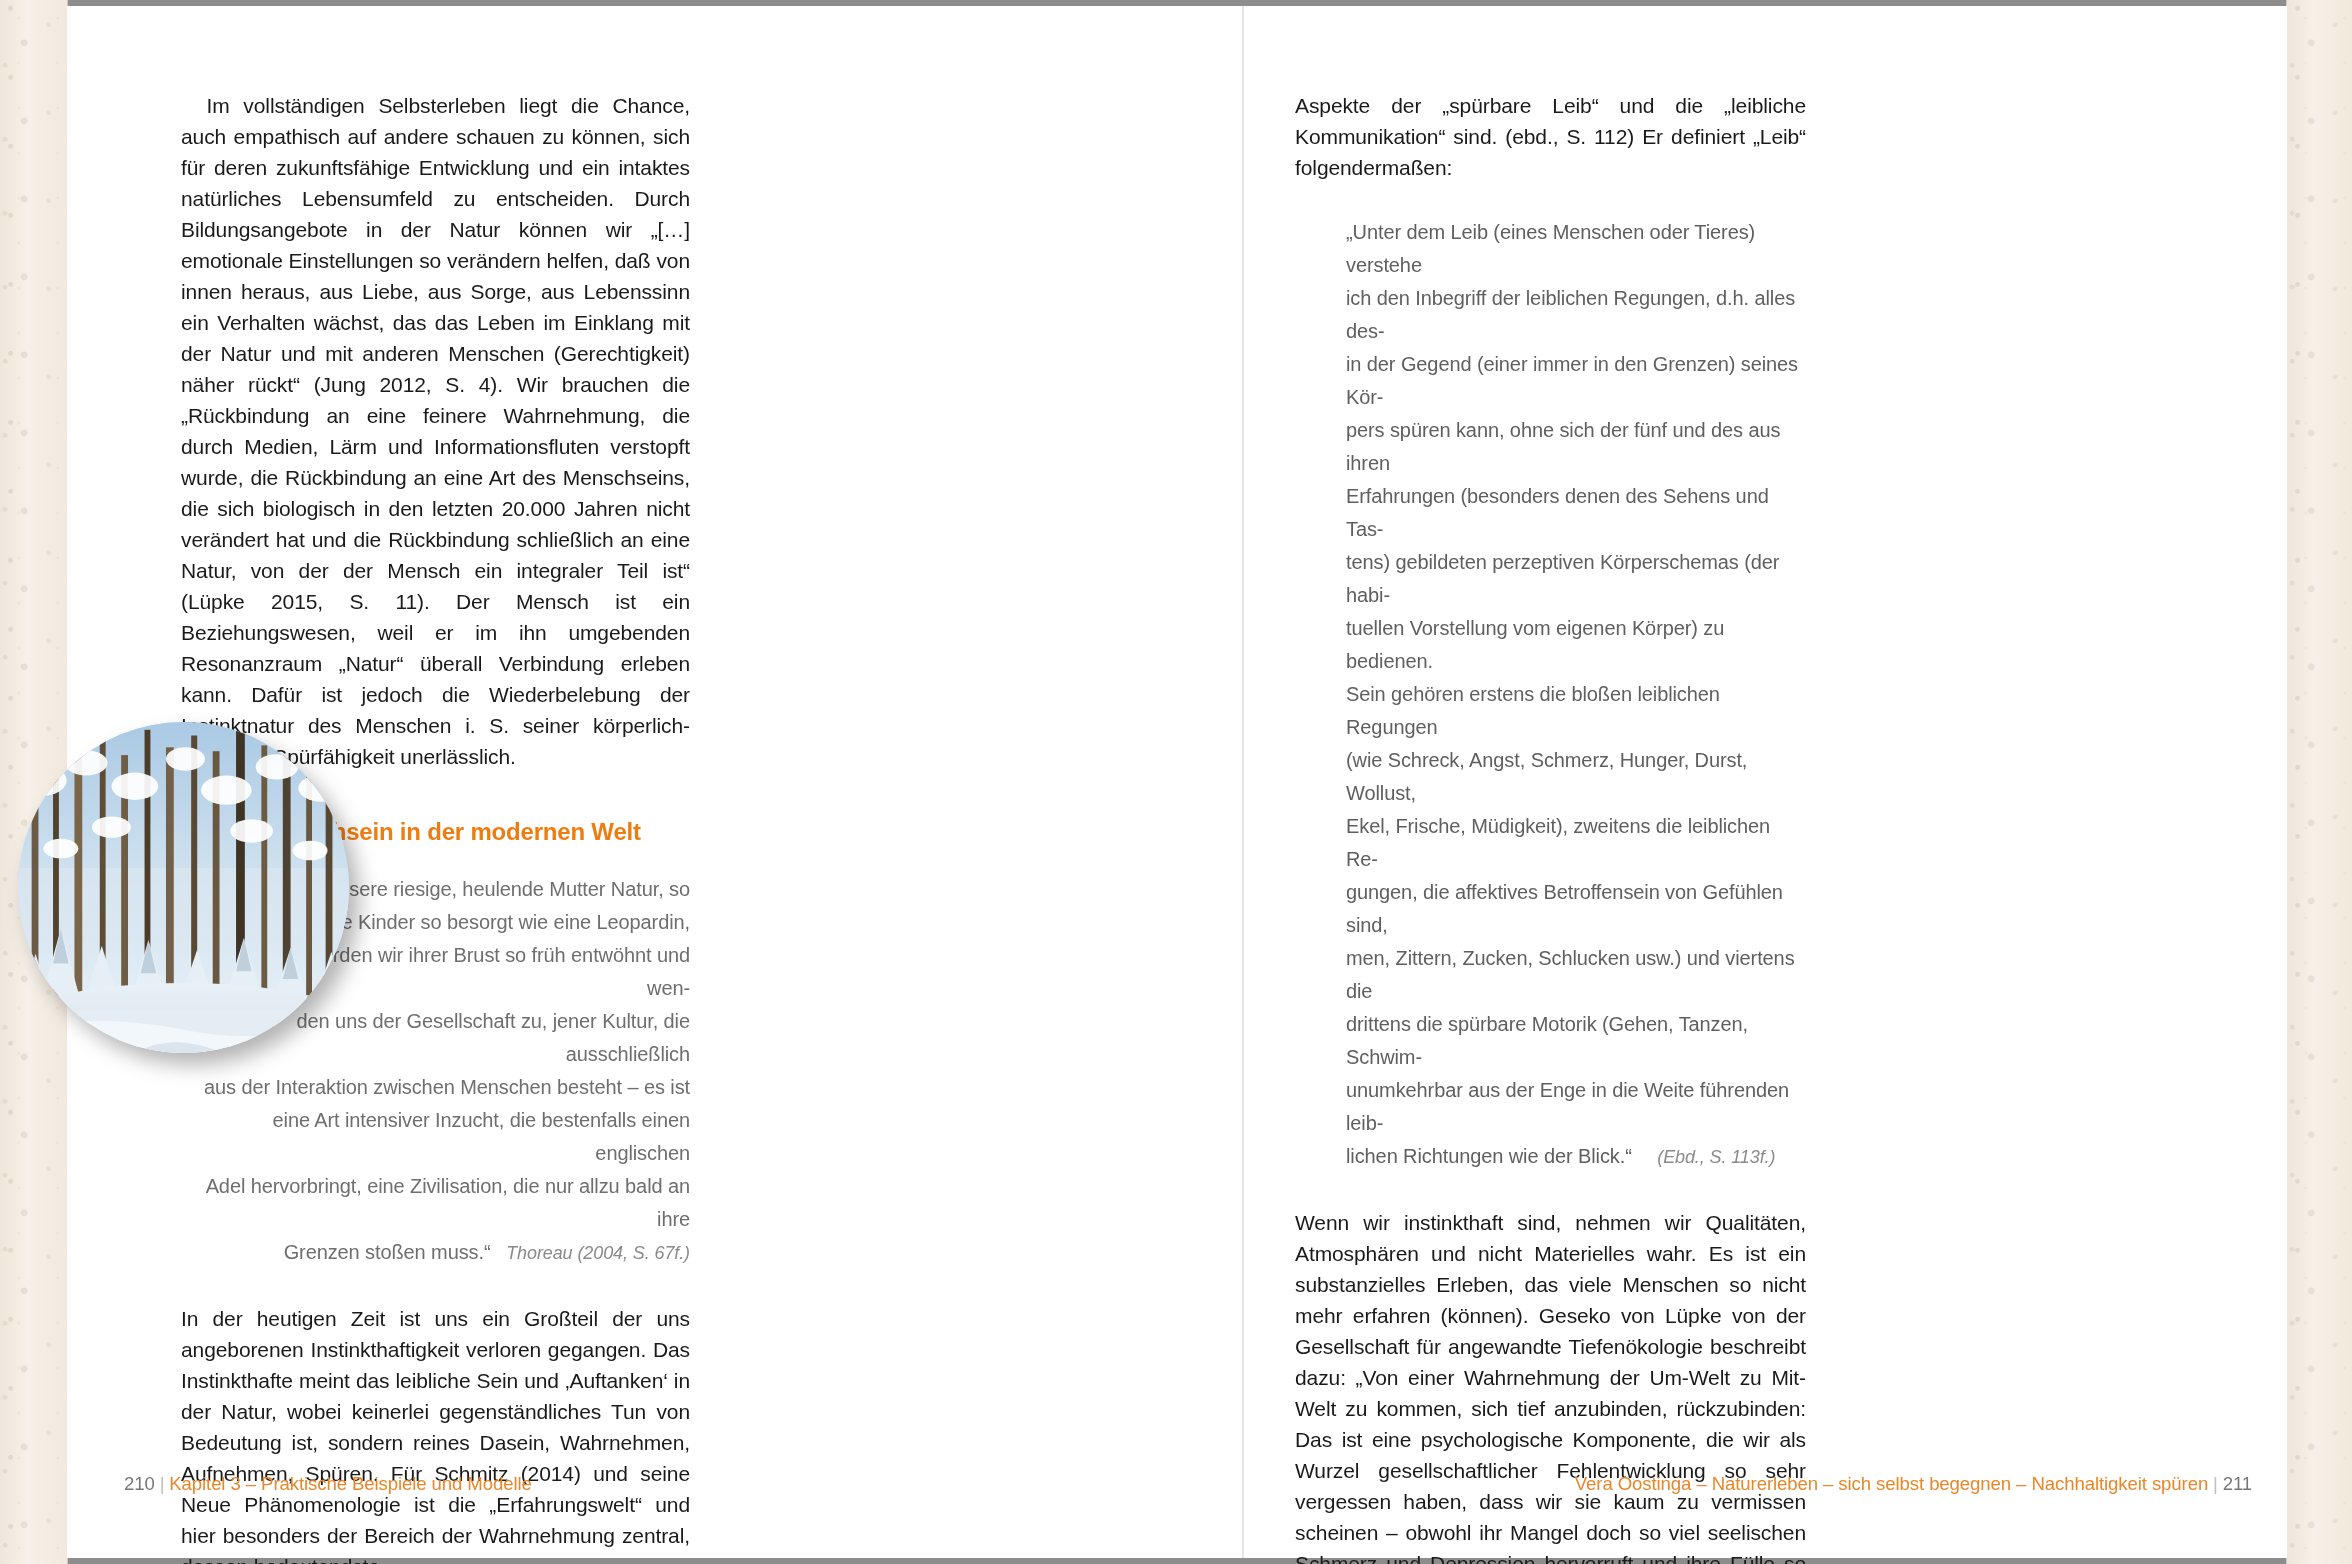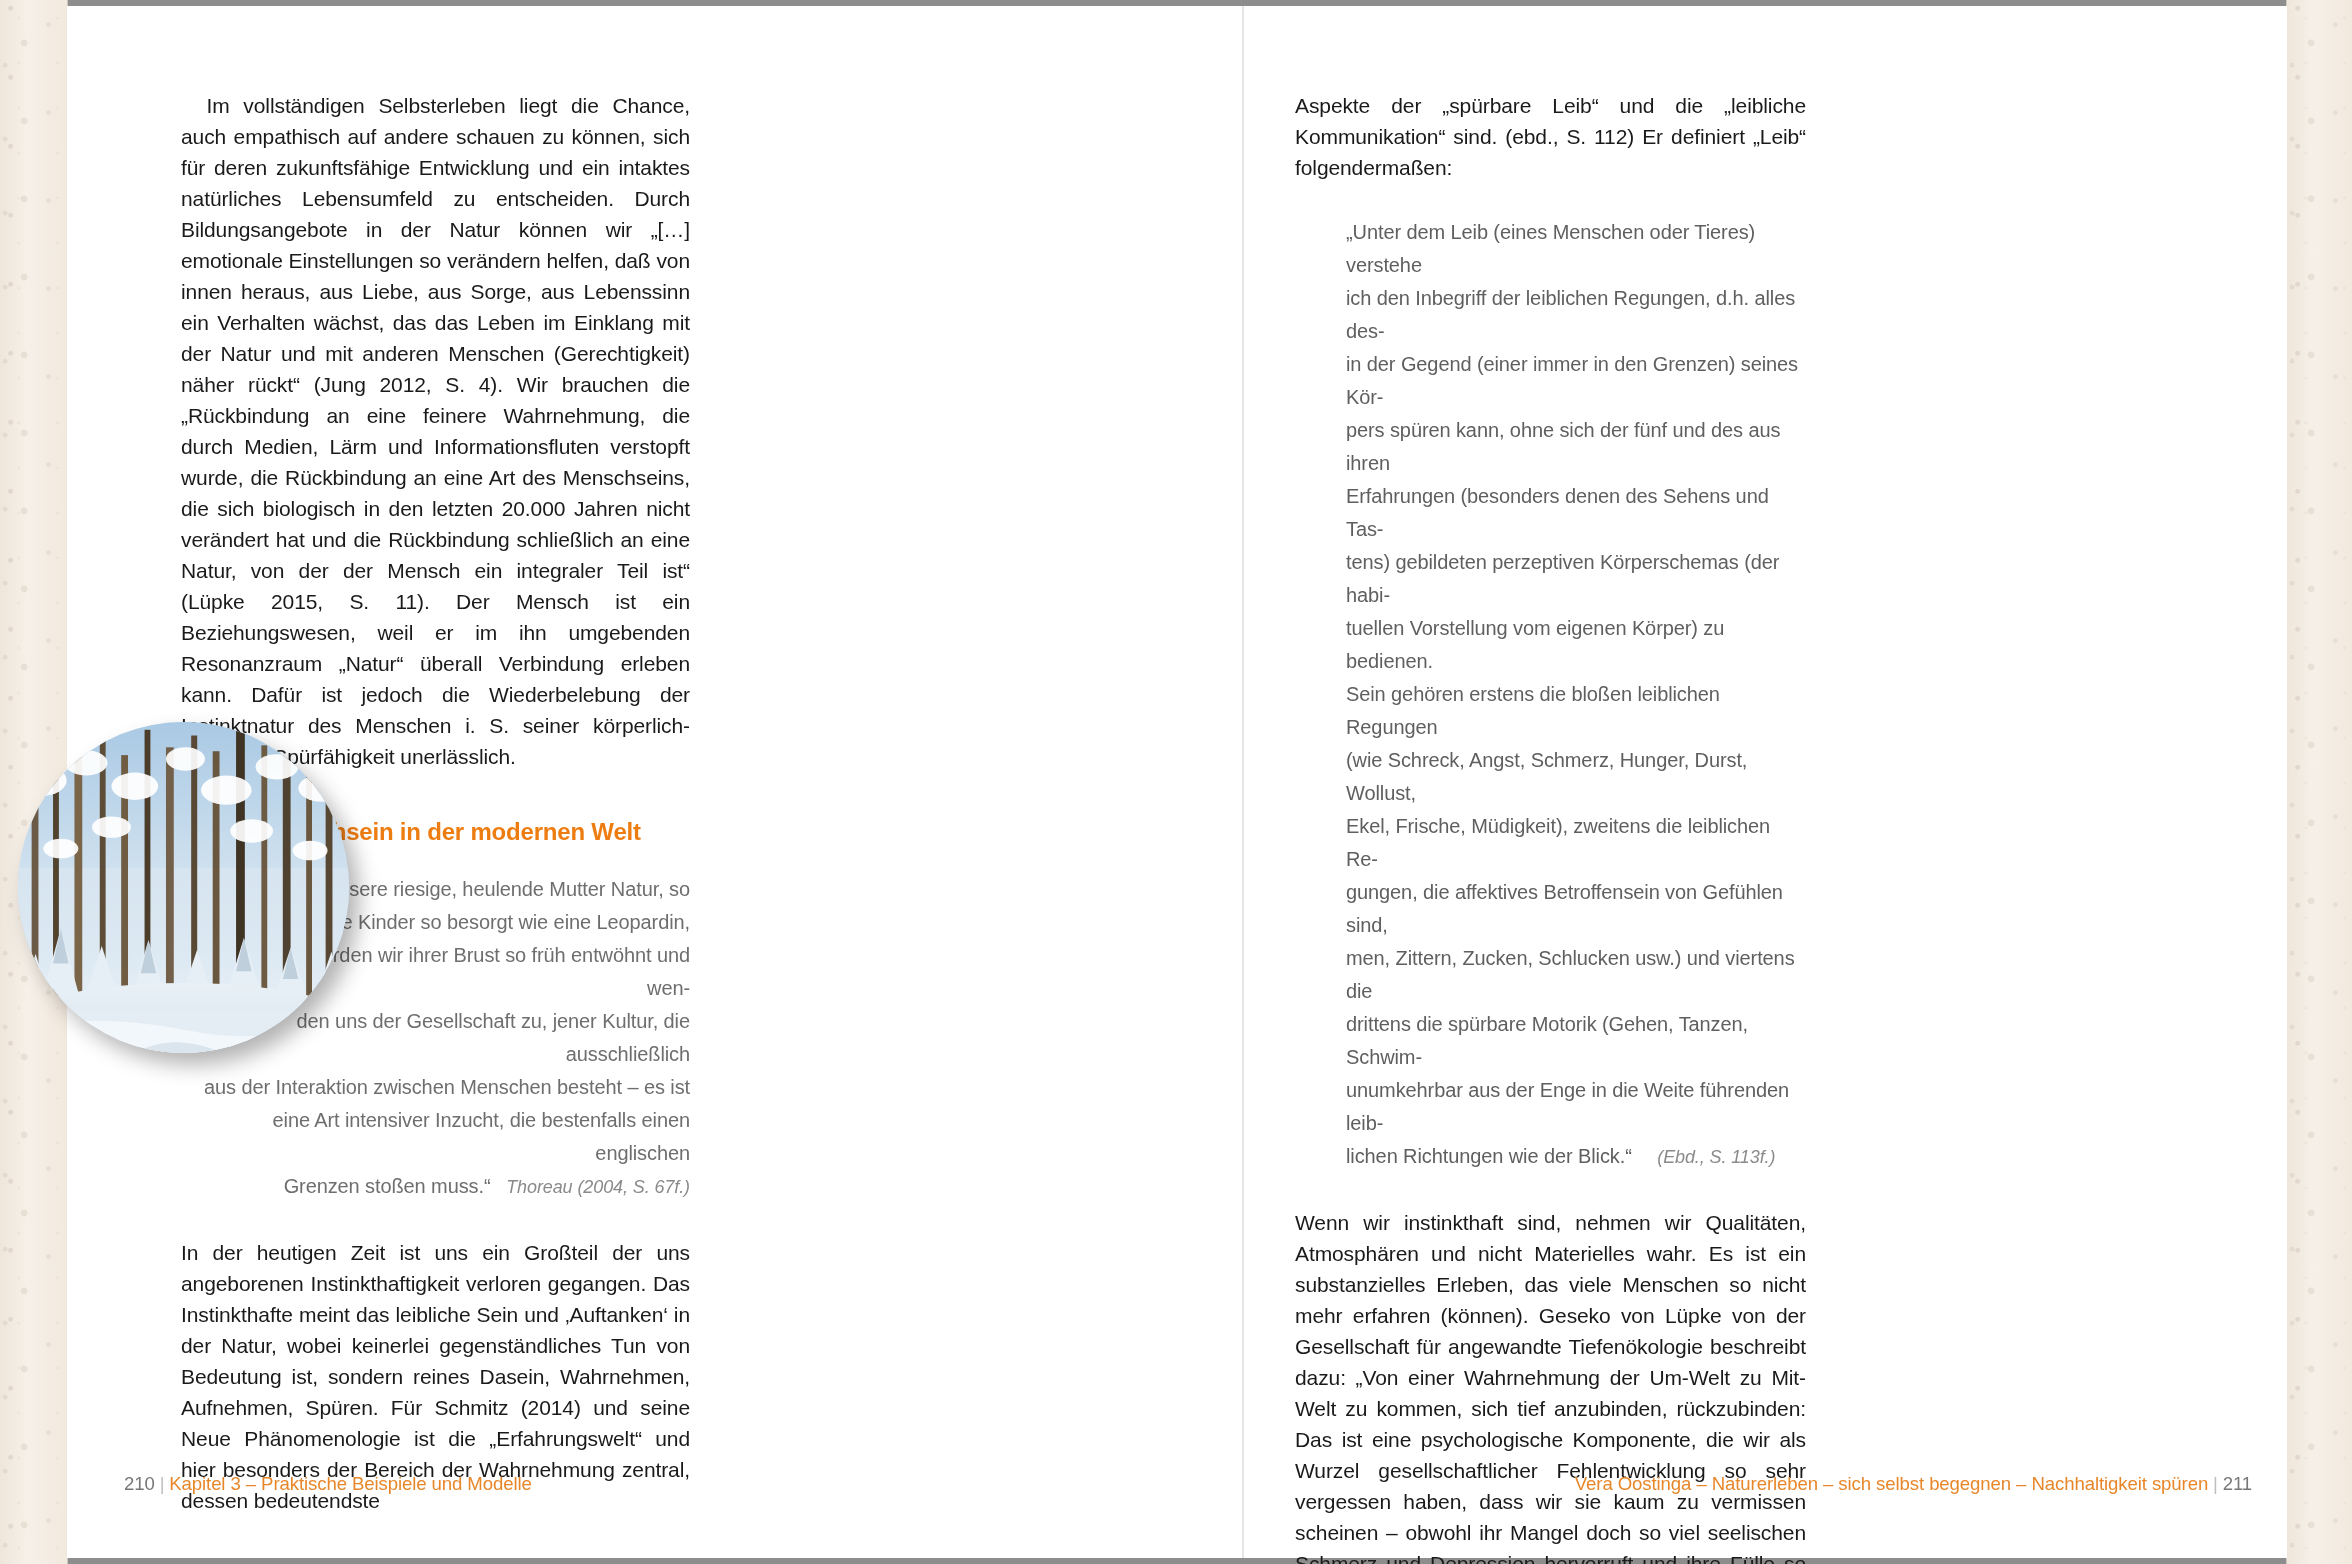--- a/index.html
+++ b/index.html
@@ -147,20 +147,21 @@
           <h2 class="section-heading">Wenig Menschsein in der modernen Welt</h2>
         </div>
 
         <div class="quote-centered">
           <span class="ln">„Ringsum liegt unsere riesige, heulende Mutter Natur, so</span>
           <span class="ln">schön und um ihre Kinder so besorgt wie eine Leopardin,</span>
           <span class="ln">und doch werden wir ihrer Brust so früh entwöhnt und wen-</span>
           <span class="ln">den uns der Gesellschaft zu, jener Kultur, die ausschließlich</span>
           <span class="ln">aus der Interaktion zwischen Menschen besteht – es ist</span>
           <span class="ln">eine Art intensiver Inzucht, die bestenfalls einen englischen</span>
+          <span class="ln">Adel hervorbringt, eine Zivilisation, die nur allzu bald an ihre</span>
           <span class="ln"><span>Grenzen stoßen muss.“</span><span class="cite">Thoreau (2004, S. 67f.)</span></span>
         </div>
 
         <p class="noindent" style="margin-top:33px;">In der heutigen Zeit ist uns ein Großteil der uns angeborenen Instinkthaftigkeit verloren gegangen. Das Instinkthafte meint das leibliche Sein und ‚Auftanken‘ in der Natur, wobei keinerlei gegenständliches Tun von Bedeutung ist, sondern reines Dasein, Wahrnehmen, Aufnehmen, Spüren. Für Schmitz (2014) und seine Neue Phänomenologie ist die „Erfahrungswelt“ und hier besonders der Bereich der Wahrnehmung zentral, dessen bedeutendste</p>
       </div>
 
       <div class="photo-circle">
         <svg viewBox="0 0 340 340" preserveAspectRatio="xMidYMid slice" aria-hidden="true">
           <defs>
             <linearGradient id="sky" x1="0" y1="0" x2="0" y2="1">

